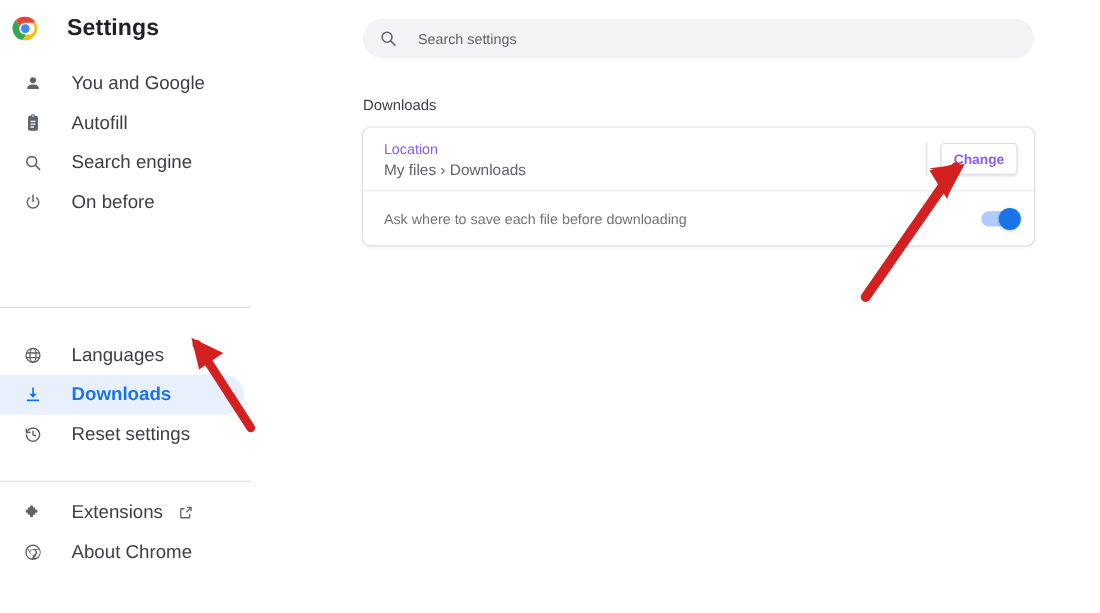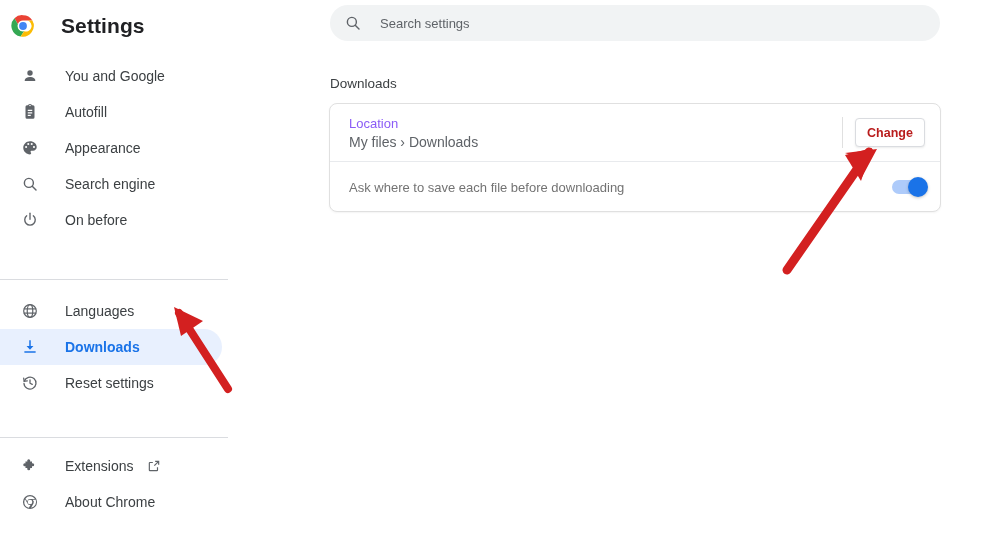--- a/index.html
+++ b/index.html
@@ -48,21 +48,21 @@
   .brand-title {
     margin-left: 25px;
     font-size: 21px;
     font-weight: bold;
     color: #202124;
     letter-spacing: 0.1px;
   }
 
   .nav-group { position: absolute; left: 0; width: 250px; }
   #group-a { top: 58px; }
-  #group-b { top: 293px; text-align: center; }
+  #group-b { top: 305px; text-align: center; }
   #group-c { top: 448px; }
 
   .nav-item {
     position: relative;
     display: flex;
     align-items: center;
     height: 36px;
     margin-bottom: 0px;
     padding-left: 20px;
     border-top-right-radius: 18px;
@@ -75,21 +75,21 @@
     height: 20px;
     flex: 0 0 20px;
     display: flex;
     align-items: center;
     justify-content: center;
     color: #5f6368;
   }
   .nav-item .ic svg { display: block; }
   .nav-item .lbl {
     margin-left: 25px;
-    font-size: 14px;
+    font-size: 17px;
     color: #3c4043;
     white-space: nowrap;
   }
   .nav-item.selected { background: #e8f0fe; }
   .nav-item.selected .ic { color: #1a73e8; }
   .nav-item.selected .lbl { color: #1a73e8; font-weight: bold; }
 
   .ext-icon {
     margin-left: 14px;
     width: 14px;
@@ -106,21 +106,21 @@
     height: 1px;
     background: #dadce0;
   }
   #div-1 { top: 279px; }
   #div-2 { top: 437px; }
 
   
   #main {
     position: absolute;
     left: 250px;
-    top: 0;
+    top: 12px;
     width: 750px;
     height: 396px;
   }
 
   #searchbar {
     position: absolute;
     left: 80px;
     top: 5px;
     width: 610px;
     height: 36px;
@@ -193,21 +193,21 @@
 
   #change-button {
     position: absolute;
     right: 15px;
     top: 14px;
     width: 70px;
     height: 29px;
     background: #ffffff;
     border: 1px solid #dadce0;
     border-radius: 4px;
-    color: #b91c1c;
+    color: #8b5cf6;
     font-family: "Liberation Sans", sans-serif;
     font-size: 12.5px;
     font-weight: bold;
     cursor: pointer;
     box-shadow: 0 1px 2px rgba(60,64,67,0.10);
   }
 
   .ask-label { font-size: 13px; color: #737373; }
 
   #toggle {
@@ -277,28 +277,20 @@
       <div class="nav-item">
         <span class="ic">
           <svg viewBox="0 0 24 24" width="18" height="18" fill="currentColor">
             <path d="M16 3h-1.4a2.8 2.8 0 0 0-5.2 0H8a2 2 0 0 0-2 2v14a2 2 0 0 0 2 2h8a2 2 0 0 0 2-2V5a2 2 0 0 0-2-2zm-4-.6a1 1 0 1 1 0 2 1 1 0 0 1 0-2zM9 9h6v1.6H9V9zm0 3.4h6V14H9v-1.6zm0 3.4h4v1.6H9v-1.6z"></path>
           </svg>
         </span>
         <span class="lbl">Autofill</span>
       </div>
 
 
-      <div class="nav-item">
-        <span class="ic">
-          <svg viewBox="0 0 24 24" width="18" height="18" fill="currentColor">
-            <path d="M12 3C7 3 3 6.9 3 11.8c0 4.8 4 8.7 9 8.7.8 0 1.5-.6 1.5-1.4 0-.4-.15-.7-.4-1-.25-.3-.4-.6-.4-1 0-.8.65-1.4 1.45-1.4H16c2.8 0 5-2.2 5-4.9C21 6.3 17 3 12 3zM6.8 12a1.4 1.4 0 1 1 0-2.8 1.4 1.4 0 0 1 0 2.8zm2.9-3.9a1.4 1.4 0 1 1 0-2.8 1.4 1.4 0 0 1 0 2.8zm4.6 0a1.4 1.4 0 1 1 0-2.8 1.4 1.4 0 0 1 0 2.8zm3 3.9a1.4 1.4 0 1 1 0-2.8 1.4 1.4 0 0 1 0 2.8z"></path>
-          </svg>
-        </span>
-        <span class="lbl">Appearance</span>
-      </div>
 
       <div class="nav-item">
         <span class="ic">
           <svg viewBox="0 0 24 24" width="18" height="18" fill="none" stroke="currentColor" stroke-width="1.9">
             <circle cx="10.5" cy="10.5" r="6"></circle>
             <line x1="15" y1="15" x2="20" y2="20" stroke-linecap="round"></line>
           </svg>
         </span>
         <span class="lbl">Search engine</span>
       </div>

